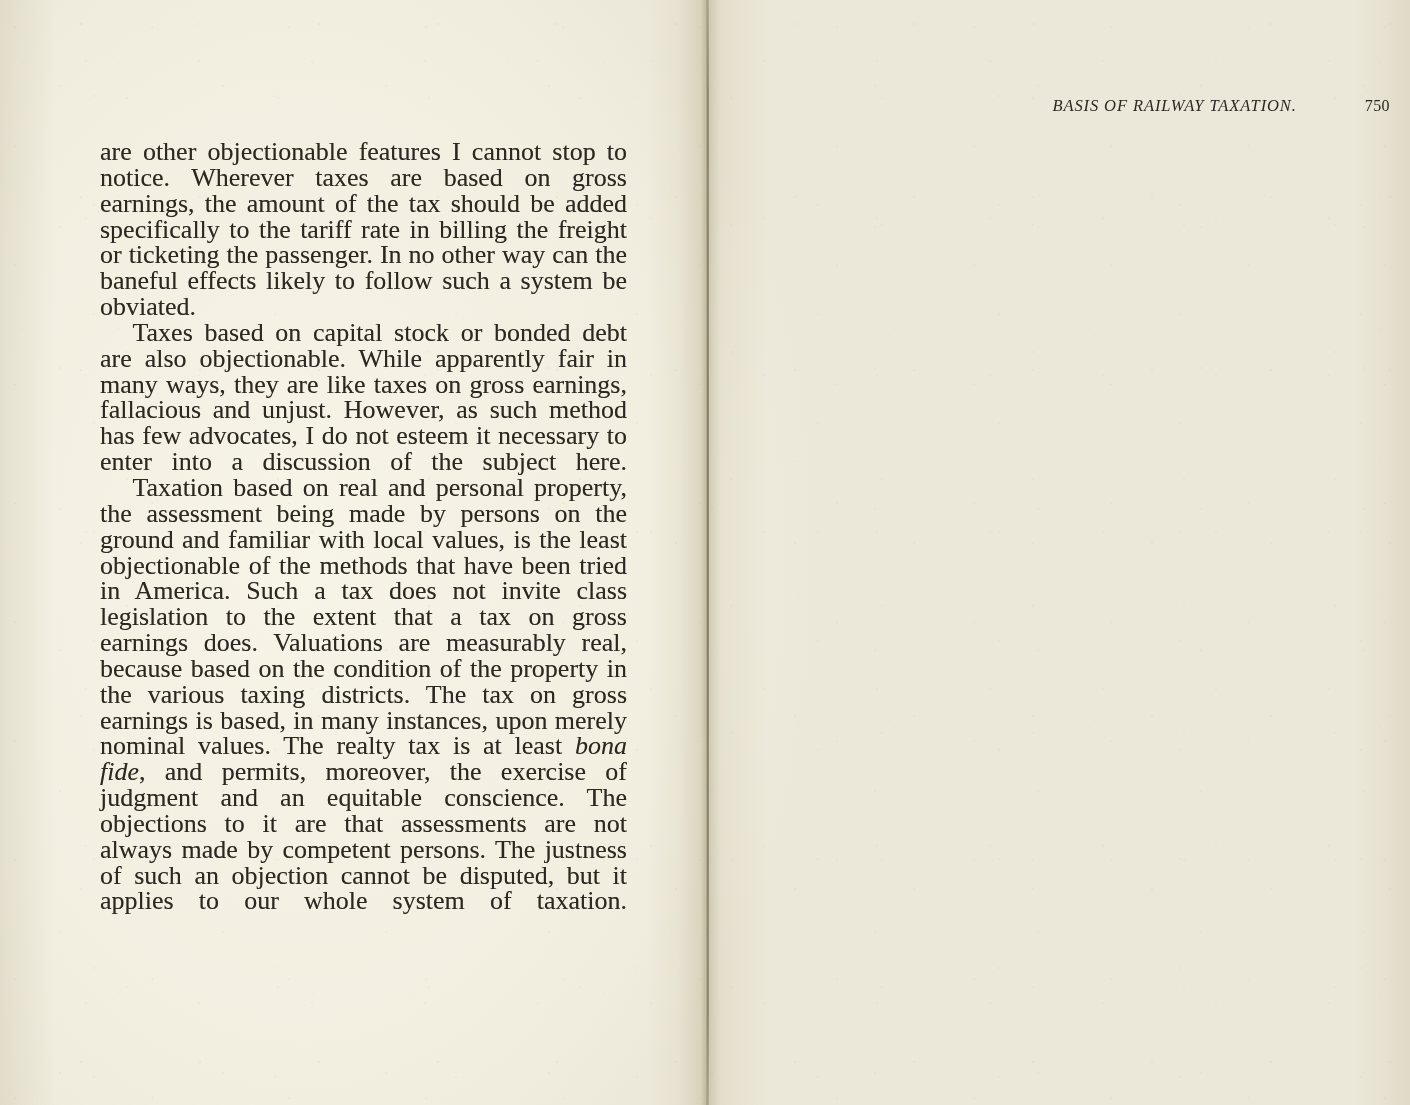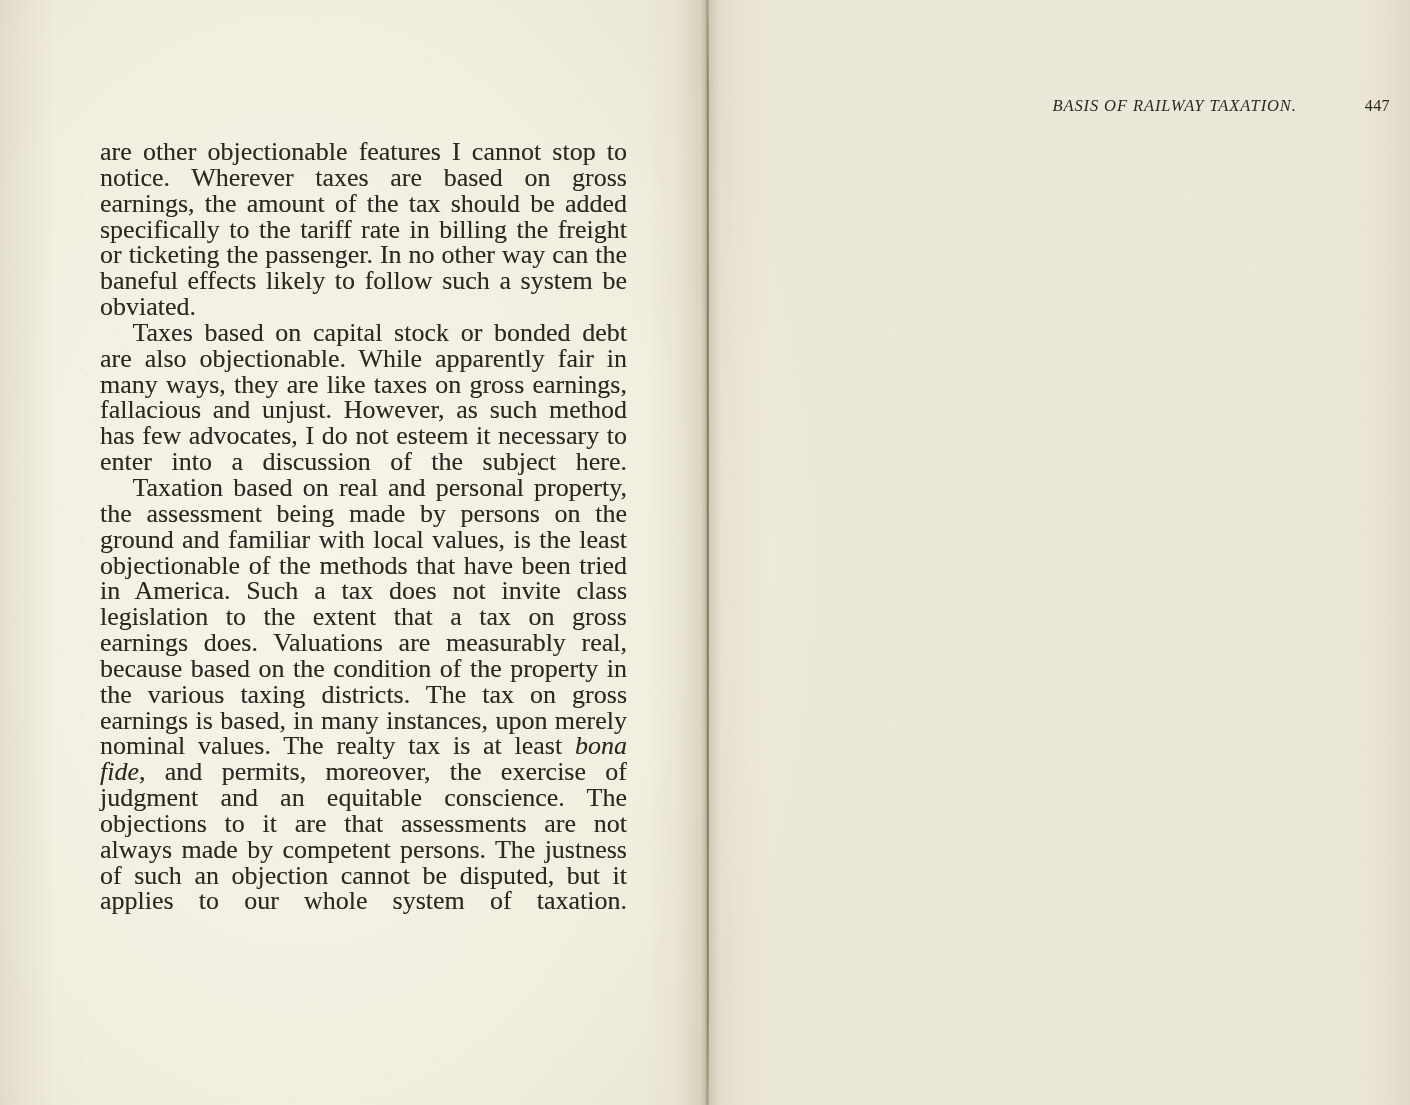--- a/index.html
+++ b/index.html
@@ -173,21 +173,21 @@
       <p class="para flush-last"><span>Taxation based on real and personal property, the assessment being made by persons on the ground and familiar with local values, is the least objectionable of the methods that have been tried in America. Such a tax does not invite class legislation to the extent that a tax on gross earnings does. Valuations are measurably real, because based on the condition of the property in the various taxing districts. The tax on gross earnings is based, in many instances, upon merely nominal values. The realty tax is at least </span><em class="italic-term">bona fide</em><span>, and permits, moreover, the exercise of judgment and an equitable conscience. The objections to it are that assessments are not always made by competent persons. The justness of such an objection cannot be disputed, but it applies to our whole system of taxation.</span></p>
 
 
     </div>
   </div>
 
   <div class="page" id="page-right">
 
     <div class="running-head" id="running-head-right" style="color: rgb(43, 40, 34);">
       <span class="head-title">BASIS OF RAILWAY TAXATION.</span>
-      <span class="folio">447</span>
+      <span class="folio">750</span>
     </div>
 
   </div>
 
   <div id="gutter"></div>
   <div id="spine-line"></div>
   <div id="paper-grain"></div>
 
 </div>
 

